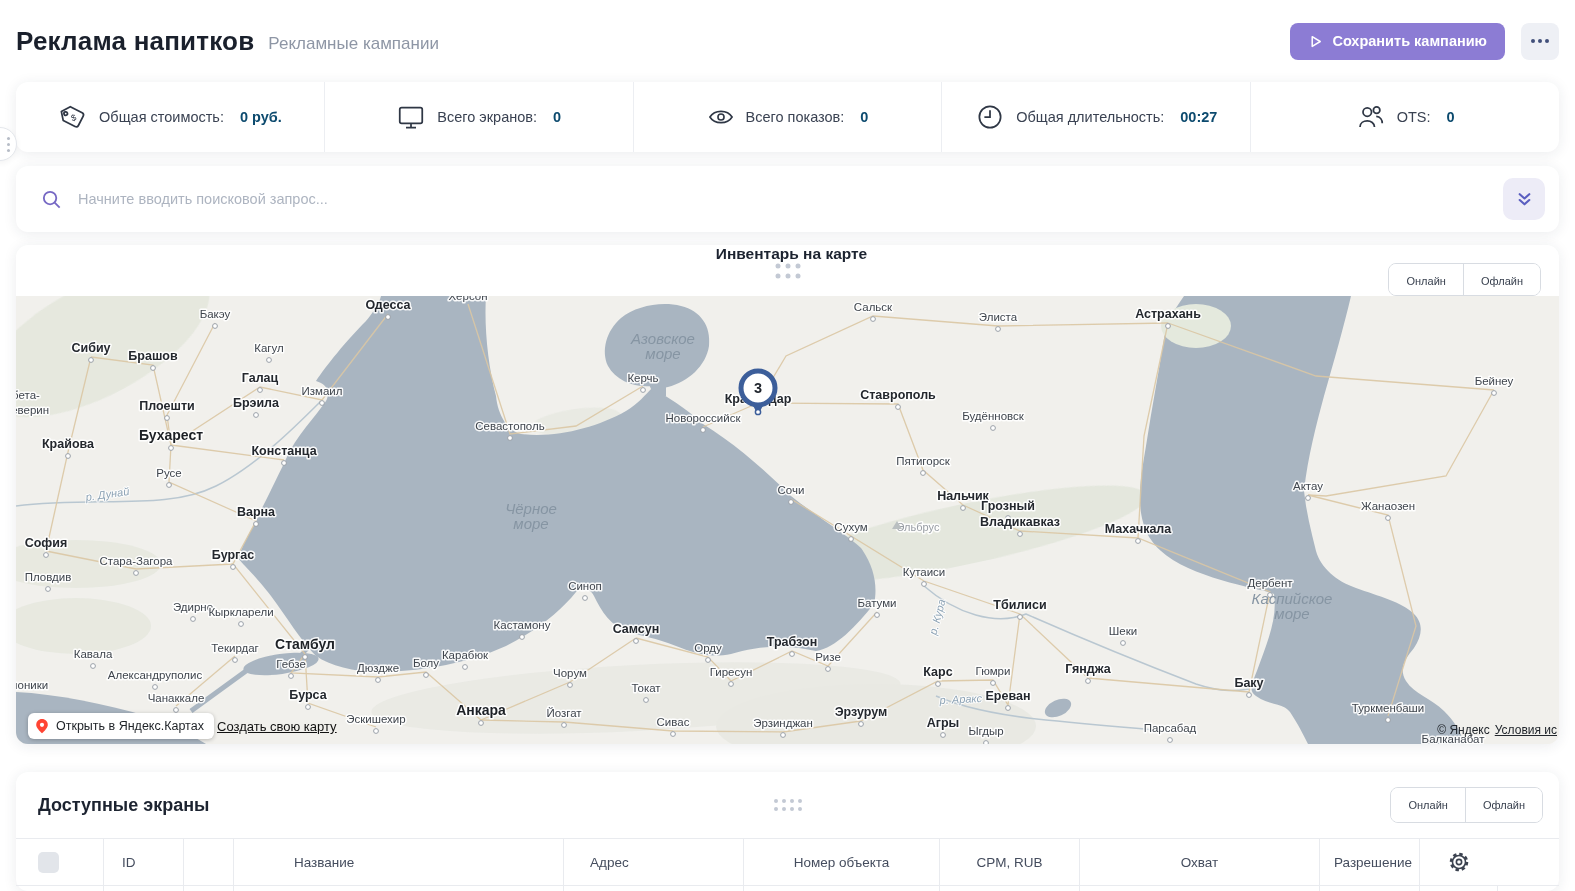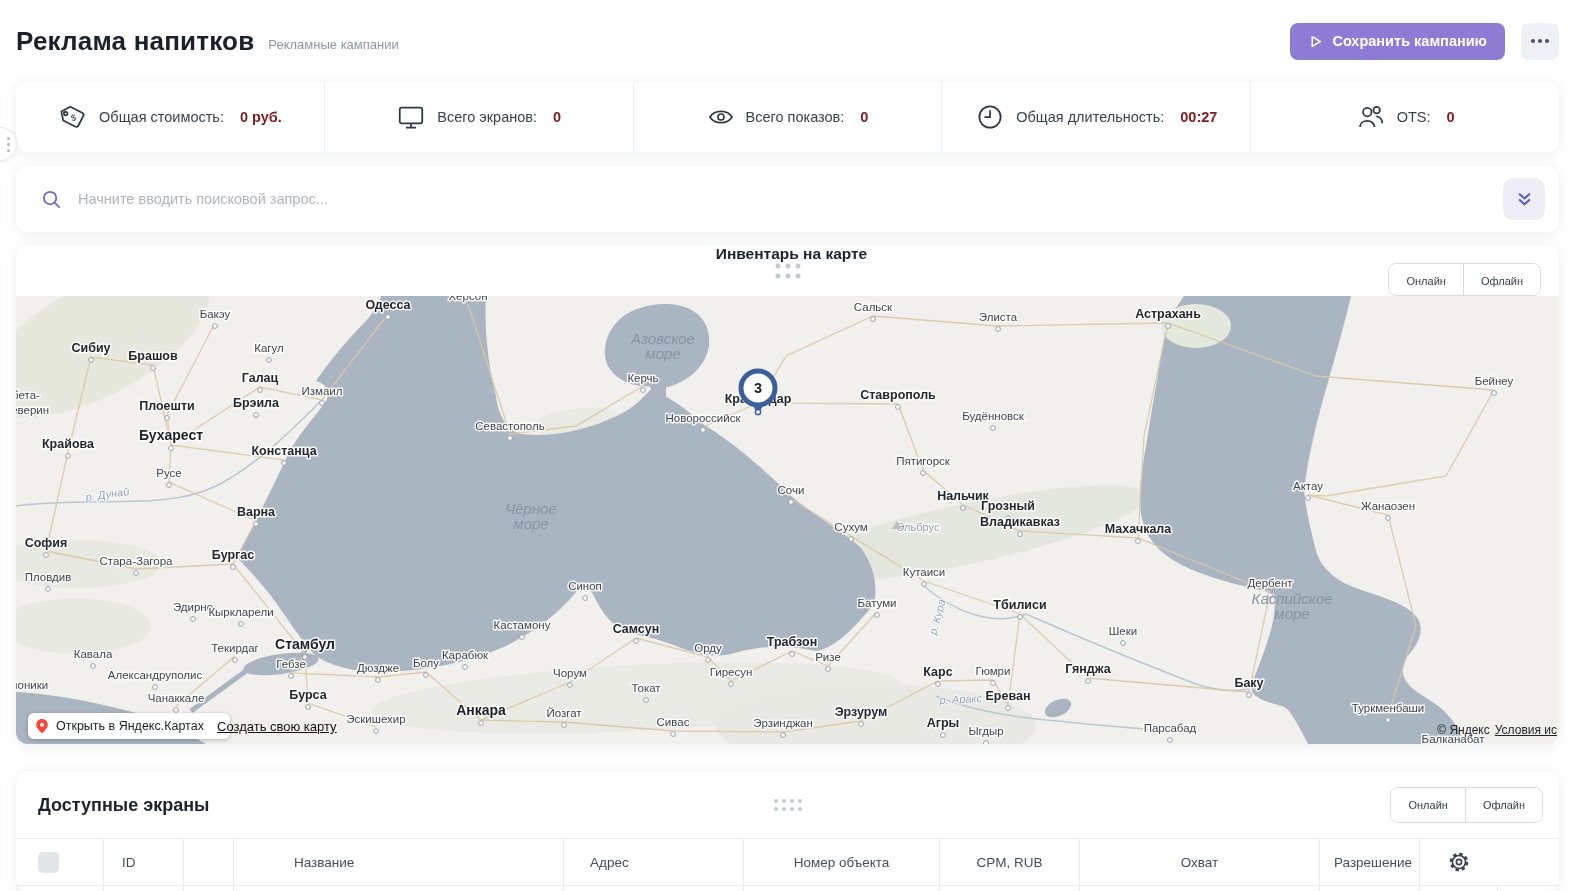--- a/index.html
+++ b/index.html
@@ -3,36 +3,36 @@
 <meta charset="utf-8">
 <style>
   html,body{margin:0;padding:0;width:1575px;height:891px;overflow:hidden;background:#fff;
     font-family:"Liberation Sans",sans-serif;color:#2e3645;}
   #app{position:relative;width:1575px;height:891px;}
   .card{position:absolute;left:16px;right:16px;background:#fff;border-radius:12px;
     box-shadow:0 2px 14px rgba(28,39,68,.09);}
   
   .header{position:absolute;left:16px;right:16px;top:0;height:82px;display:flex;align-items:center;}
   .page-title{font-size:26px;font-weight:bold;color:#1a202c;letter-spacing:.2px;}
-  .breadcrumb{font-size:13px;color:#8e96a5;margin-left:14px;margin-top:6px;}
+  .breadcrumb{font-size:17px;color:#8e96a5;margin-left:14px;margin-top:6px;}
   .header-actions{margin-left:auto;display:flex;align-items:center;gap:16px;}
   .save-btn{height:37px;border:none;border-radius:8px;background:#8c7cd4;color:#fff;
     font-family:inherit;font-size:14.5px;font-weight:bold;display:flex;align-items:center;
     gap:9px;padding:0 18px;cursor:pointer;}
   .more-btn{width:38px;height:37px;border:none;border-radius:8px;background:#eef0f5;display:flex;
     align-items:center;justify-content:center;gap:3px;cursor:pointer;}
   .more-btn i{width:4px;height:4px;border-radius:50%;background:#41507a;display:block;}
   
   .stats{top:82px;height:70px;display:flex;align-items:stretch;}
   .stat{flex:1;display:flex;align-items:center;justify-content:center;gap:11px;
     border-right:1px solid #eceef2;}
   .stat:last-child{border-right:none;}
   .stat svg{flex:none;}
   .stat-label{font-size:14.5px;color:#3a4252;}
-  .stat-value{font-size:14.5px;font-weight:bold;color:#7f1d1d;margin-left:5px;}
+  .stat-value{font-size:14.5px;font-weight:bold;color:#0c4a6e;margin-left:5px;}
   
   .search{top:166px;height:66px;display:flex;align-items:center;padding:0 14px 0 24px;box-sizing:border-box;}
   .search input{flex:1;border:none;outline:none;font-family:inherit;font-size:14.5px;color:#3a4252;
     margin-left:13px;background:transparent;}
   .search input::placeholder{color:#adb4c0;}
   .collapse-btn{width:42px;height:42px;border:none;border-radius:10px;background:#edecf7;
     display:flex;align-items:center;justify-content:center;cursor:pointer;}
   
   .map-card{top:245px;height:499px;overflow:hidden;}
   .card-head{position:relative;display:flex;align-items:center;height:51px;padding:0 18px 0 26px;flex-direction:column;}
@@ -57,21 +57,21 @@
   .map-lbl.water text{font-size:15px;font-style:italic;fill:#8695a3;stroke:none;}
   .map-lbl.river text{font-size:11px;font-style:italic;fill:#8da3b5;stroke-width:2px;}
   .map-lbl.mount text{font-size:11px;fill:#979ca3;}
   .city-dot{fill:#fff;stroke:#9aa0a8;stroke-width:1;}
   .mount-tri{fill:#b9bfc0;}
   .marker-circle{fill:#fff;stroke:#3c5e9a;stroke-width:5;}
   .marker-tail{fill:#3c5e9a;}
   .marker-tip{fill:#fff;stroke:#3c5e9a;stroke-width:1.5;}
   .marker-num{font-size:14.5px;font-weight:bold;fill:#21262e;text-anchor:middle;}
   .map-pill{position:absolute;left:12px;bottom:5px;height:26px;background:#fff;border-radius:6px;
-    box-shadow:0 1px 4px rgba(0,0,0,.25);display:flex;align-items:center;gap:6px;padding:0 26px 0 6px;
+    box-shadow:0 1px 4px rgba(0,0,0,.25);display:flex;align-items:center;gap:6px;padding:0 10px 0 6px;
     font-size:12.5px;color:#1d2126;cursor:pointer;white-space:nowrap;}
   .map-link{position:absolute;left:201px;bottom:10px;font-size:13px;color:#111;text-decoration:underline;
     cursor:pointer;white-space:nowrap;}
   .map-copy{position:absolute;right:2px;bottom:7px;font-size:12px;color:#21262c;white-space:nowrap;}
   .map-copy .terms{text-decoration:underline;cursor:pointer;margin-left:5px;}
   
   .table-card{top:772px;height:119px;border-radius:12px;}
   .table-head{position:relative;display:flex;align-items:center;height:66px;padding:0 0 0 22px;}
   .table-title{font-size:18px;font-weight:bold;color:#1c2330;}
   .cols{display:grid;grid-template-columns:88px 80px 50px 330px 180px 196px 140px 240px 100px 78px minmax(0,1fr);}

